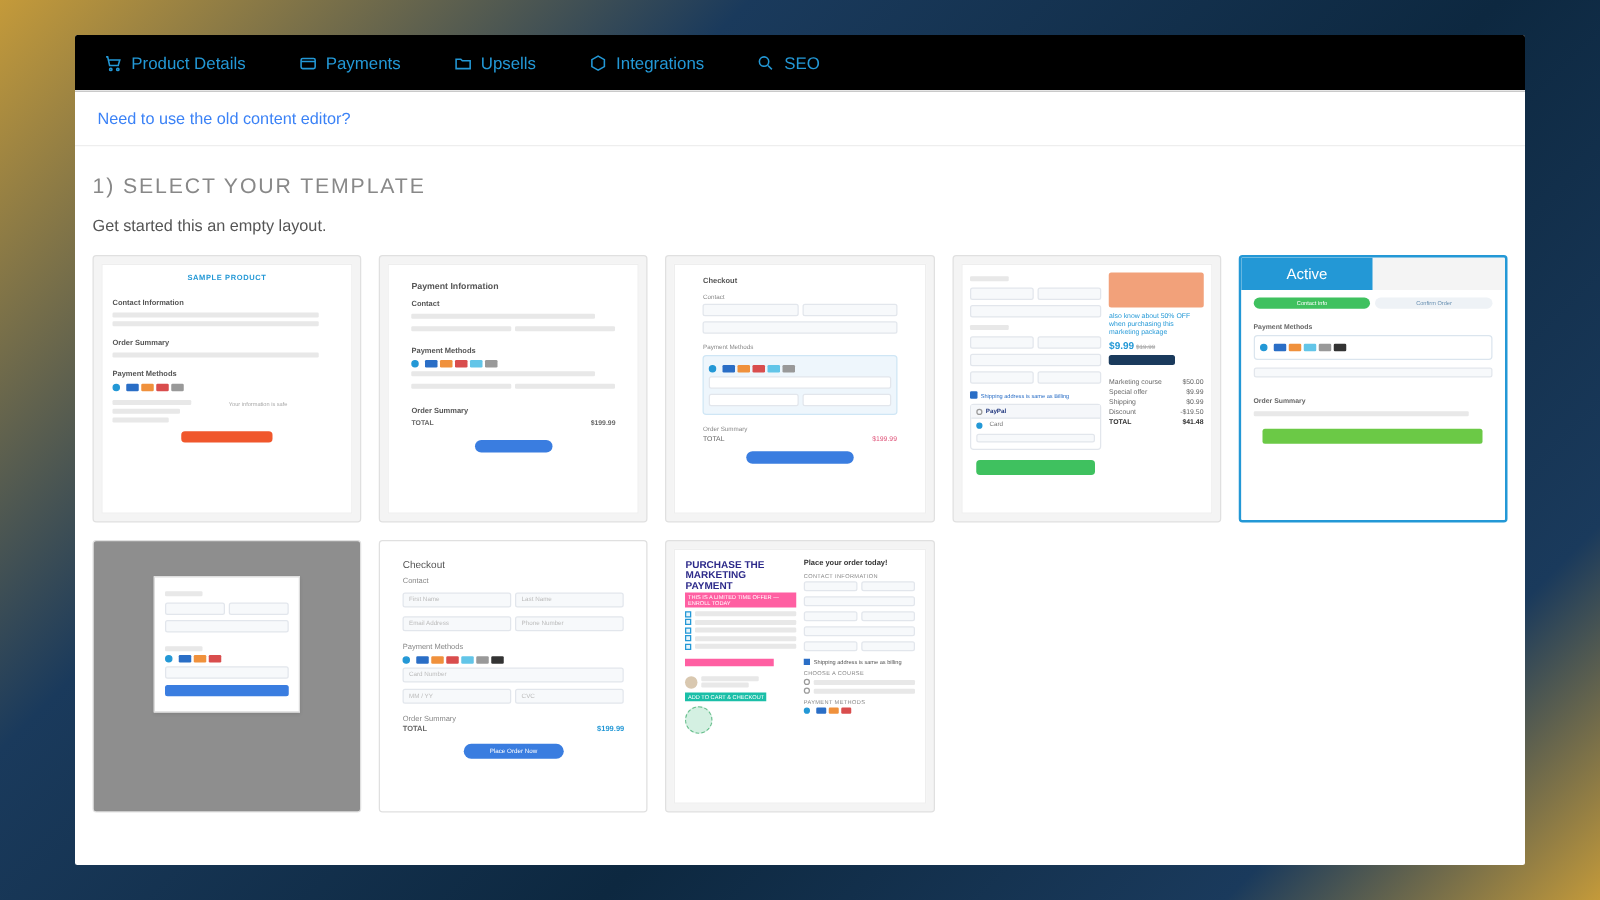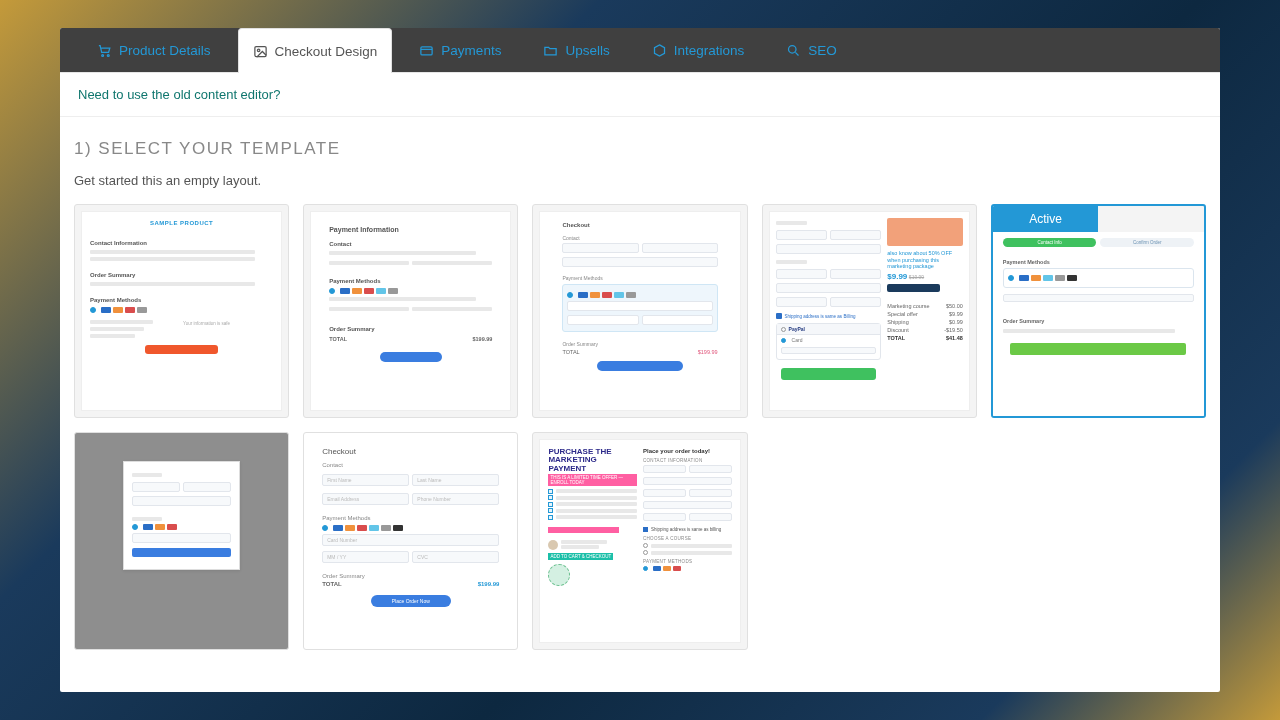--- a/index.html
+++ b/index.html
@@ -19,22 +19,22 @@
     width: 100%;
     height: 100%;
     border-radius: 2px;
     overflow: hidden;
     display: flex;
     flex-direction: column;
   }
   .tabs {
     display: flex;
     border-bottom: 1px solid #e6e6e6;
-    padding: 0 22px;
-    background: #404040;
+    padding: 0 8px;
+    background: #000000;
   }
   .tab {
     display: flex;
     align-items: center;
     gap: 7px;
     padding: 14px 14px;
     color: #2398d6;
     font-size: 13.5px;
     cursor: pointer;
     border: 1px solid transparent;
@@ -46,21 +46,21 @@
     color: #555;
     border-color: #e0e0e0;
     border-radius: 4px 4px 0 0;
     background: #fff;
     margin-bottom: -1px;
   }
   .tab .ico { width: 15px; height: 15px; display:inline-flex; align-items:center; justify-content:center; }
   .subbar {
     padding: 14px 18px;
     font-size: 13px;
-    color: #0f766e;
+    color: #3b82f6;
     border-bottom: 1px solid #eee;
   }
   .content {
     padding: 22px 14px 0 14px;
     overflow: auto;
     flex: 1;
   }
   .section-title {
     font-size: 17px;
     letter-spacing: 1.5px;
@@ -155,30 +155,20 @@
     <div class="tab">
       <span class="ico">
         <svg viewBox="0 0 24 24" width="15" height="15" fill="none" stroke="#2398d6" stroke-width="2">
             <circle cx="9" cy="20" r="1.5"></circle>
             <circle cx="18" cy="20" r="1.5"></circle>
             <path d="M3 4h2l2.5 11h11l2-7H7"></path>
           </svg>
       </span>
       <span>Product Details</span>
     </div>
-    <div class="tab active">
-      <span class="ico">
-        <svg viewBox="0 0 24 24" width="15" height="15" fill="none" stroke="#555" stroke-width="2">
-            <rect x="3" y="4" width="18" height="16" rx="2"></rect>
-            <circle cx="9" cy="10" r="2"></circle>
-            <path d="M21 18l-6-6-9 9"></path>
-          </svg>
-      </span>
-      <span>Checkout Design</span>
-    </div>
     <div class="tab">
       <span class="ico">
         <svg viewBox="0 0 24 24" width="15" height="15" fill="none" stroke="#2398d6" stroke-width="2">
             <rect x="3" y="6" width="18" height="13" rx="2"></rect>
             <path d="M3 10h18"></path>
           </svg>
       </span>
       <span>Payments</span>
     </div>
     <div class="tab">

